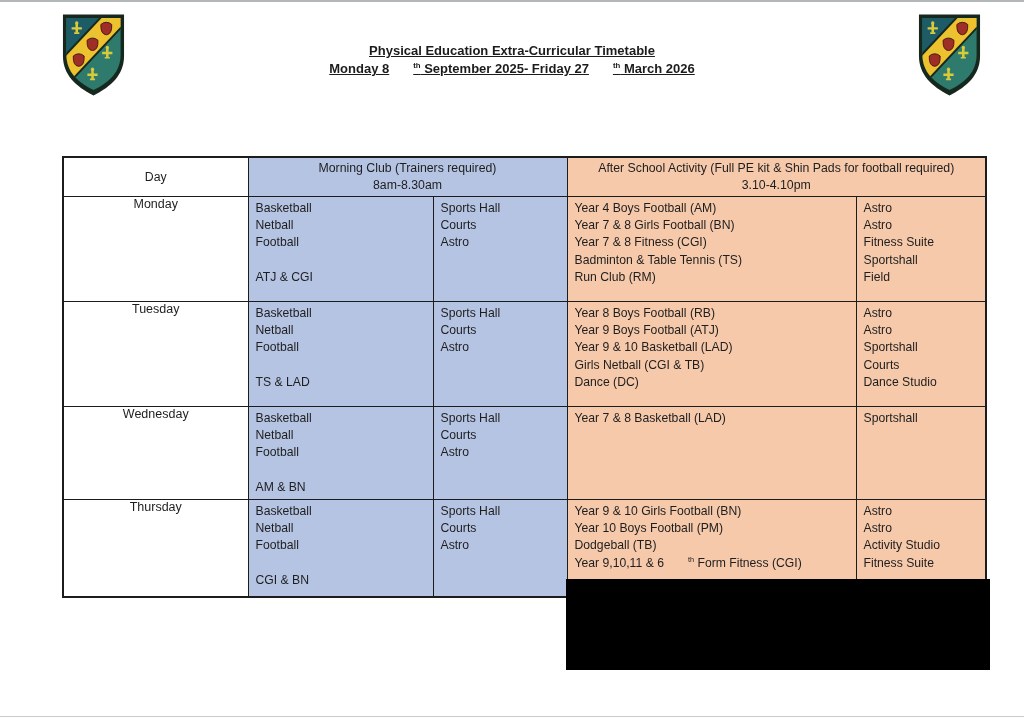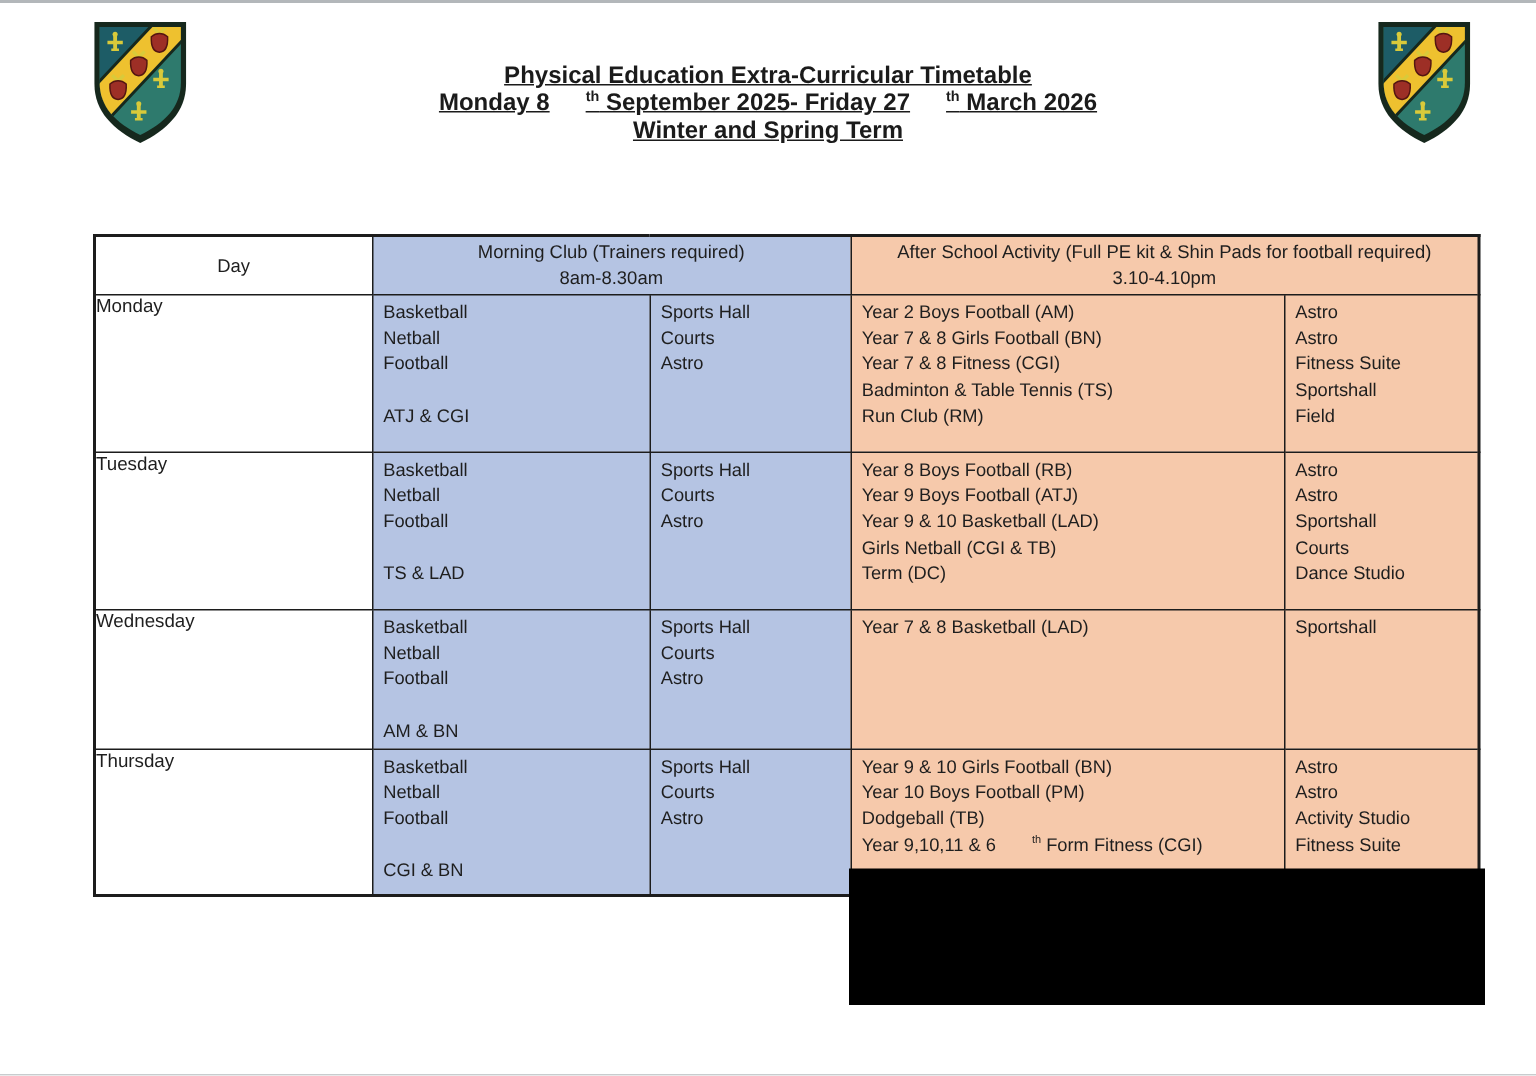--- a/index.html
+++ b/index.html
@@ -3,38 +3,38 @@
 <meta charset="utf-8">
 <style>
   html,body{margin:0;padding:0;background:#e9e9e9;}
   .page{position:relative;width:1024px;height:717px;background:#ffffff;overflow:hidden;
         font-family:"Liberation Sans",sans-serif;color:#1e1e1e;
         border-top:2px solid #b3b7ba;border-bottom:1px solid #c8ccce;box-sizing:border-box;}
   .crest{position:absolute;top:9px;width:67px;height:88px;}
   .crest.left{left:60px;}
   .crest.right{left:916px;}
   .titles{position:absolute;left:0;right:0;top:40px;text-align:center;
-          font-weight:bold;font-size:16px;color:#1b1b1b;}
+          font-weight:bold;font-size:13px;color:#1b1b1b;}
   .titles .t{text-decoration:underline;line-height:18.4px;}
   sup{font-size:0.6em;line-height:0;vertical-align:super;padding-left:24px;}
   table.tt{position:absolute;left:62px;top:154px;border-collapse:collapse;table-layout:fixed;
            border:2px solid #1c1c1c;}
   .tt th,.tt td{border:1px solid #1c1c1c;padding:0;vertical-align:top;}
   .tt thead tr{height:39px;}
   .tt thead th{font-weight:normal;font-size:12.3px;text-align:center;vertical-align:middle;
                line-height:16.5px;}
   .h-day{background:#ffffff;}
   .h-morning{background:var(--morning-bg,#b5c4e3);}
   .h-after{background:var(--after-bg,#f6c9ab);}
   .tt tbody tr:nth-child(1){height:105px;}
   .tt tbody tr:nth-child(2){height:105px;}
   .tt tbody tr:nth-child(3){height:93px;}
   .tt tbody tr:nth-child(4){height:98px;}
   .tt tbody tr:nth-child(5){height:91px;}
-  .c-day{background:#ffffff;vertical-align:middle;}
+  .c-day{background:#ffffff;vertical-align:middle;text-align:center;}
   .day-label{font-size:12.5px;}
   .c-mact,.c-mven{background:var(--morning-bg,#b5c4e3);}
   .c-aact,.c-aven{background:var(--after-bg,#f6c9ab);}
   .ln{padding:0 7px;font-size:12.2px;line-height:17.4px;white-space:nowrap;overflow:hidden;}
   td .ln:first-child{padding-top:3px;}
   .redaction{position:absolute;left:566px;top:577px;width:424px;height:91px;
              background:var(--redaction,#000000);display:none;}
 </style>
 </head>
 <body>
@@ -72,21 +72,20 @@
           <use href="#bird" x="33" y="64"></use>
         </g>
       </g>
     </defs>
     <use href="#crestg"></use>
   </svg>
 
   <div class="titles">
     <div class="t">Physical Education Extra-Curricular Timetable</div>
     <div class="t">Monday 8<sup>th</sup> September 2025- Friday 27<sup>th</sup> March 2026</div>
-    <div class="t">Winter and Spring Term</div>
   </div>
 
   <svg class="crest right" viewBox="0 0 68 88" aria-hidden="true">
     <use href="#crestg"></use>
   </svg>
 
   <table class="tt">
     <colgroup>
       <col style="width:185px">
         <col style="width:185px">
@@ -118,21 +117,21 @@
             <div class="ln">Football</div>
             <div class="ln">&nbsp;</div>
             <div class="ln">ATJ &amp; CGI</div>
           </td>
     <td class="c-mven">
             <div class="ln">Sports Hall</div>
             <div class="ln">Courts</div>
             <div class="ln">Astro</div>
           </td>
     <td class="c-aact">
-            <div class="ln">Year 2 Boys Football (AM)</div>
+            <div class="ln">Year 4 Boys Football (AM)</div>
             <div class="ln">Year 7 &amp; 8 Girls Football (BN)</div>
             <div class="ln">Year 7 &amp; 8 Fitness (CGI)</div>
             <div class="ln">Badminton &amp; Table Tennis (TS)</div>
             <div class="ln">Run Club (RM)</div>
           </td>
     <td class="c-aven">
             <div class="ln">Astro</div>
             <div class="ln">Astro</div>
             <div class="ln">Fitness Suite</div>
             <div class="ln">Sportshall</div>
@@ -153,21 +152,21 @@
     <td class="c-mven">
             <div class="ln">Sports Hall</div>
             <div class="ln">Courts</div>
             <div class="ln">Astro</div>
           </td>
     <td class="c-aact">
             <div class="ln">Year 8 Boys Football (RB)</div>
             <div class="ln">Year 9 Boys Football (ATJ)</div>
             <div class="ln">Year 9 &amp; 10 Basketball (LAD)</div>
             <div class="ln">Girls Netball (CGI &amp; TB)</div>
-            <div class="ln">Term (DC)</div>
+            <div class="ln">Dance (DC)</div>
           </td>
     <td class="c-aven">
             <div class="ln">Astro</div>
             <div class="ln">Astro</div>
             <div class="ln">Sportshall</div>
             <div class="ln">Courts</div>
             <div class="ln">Dance Studio</div>
           </td>
   </tr>
         <tr>

